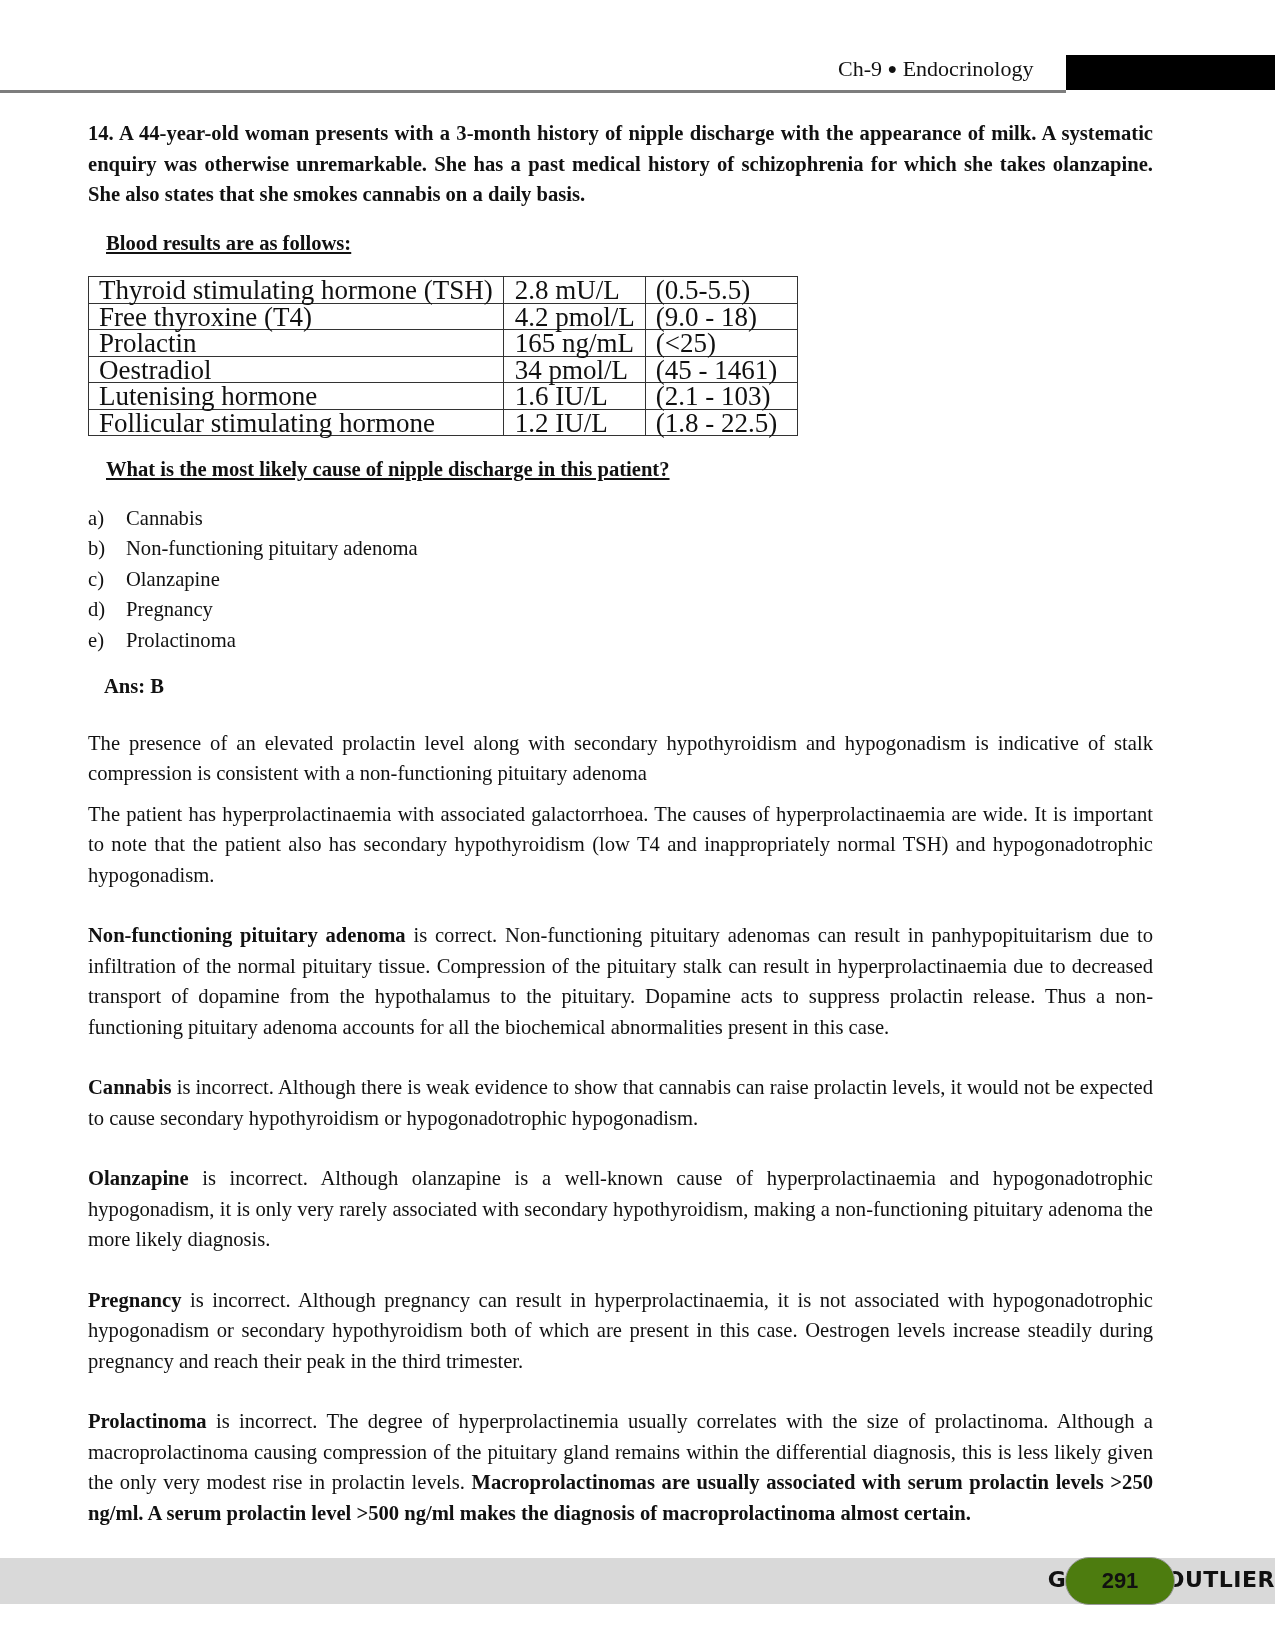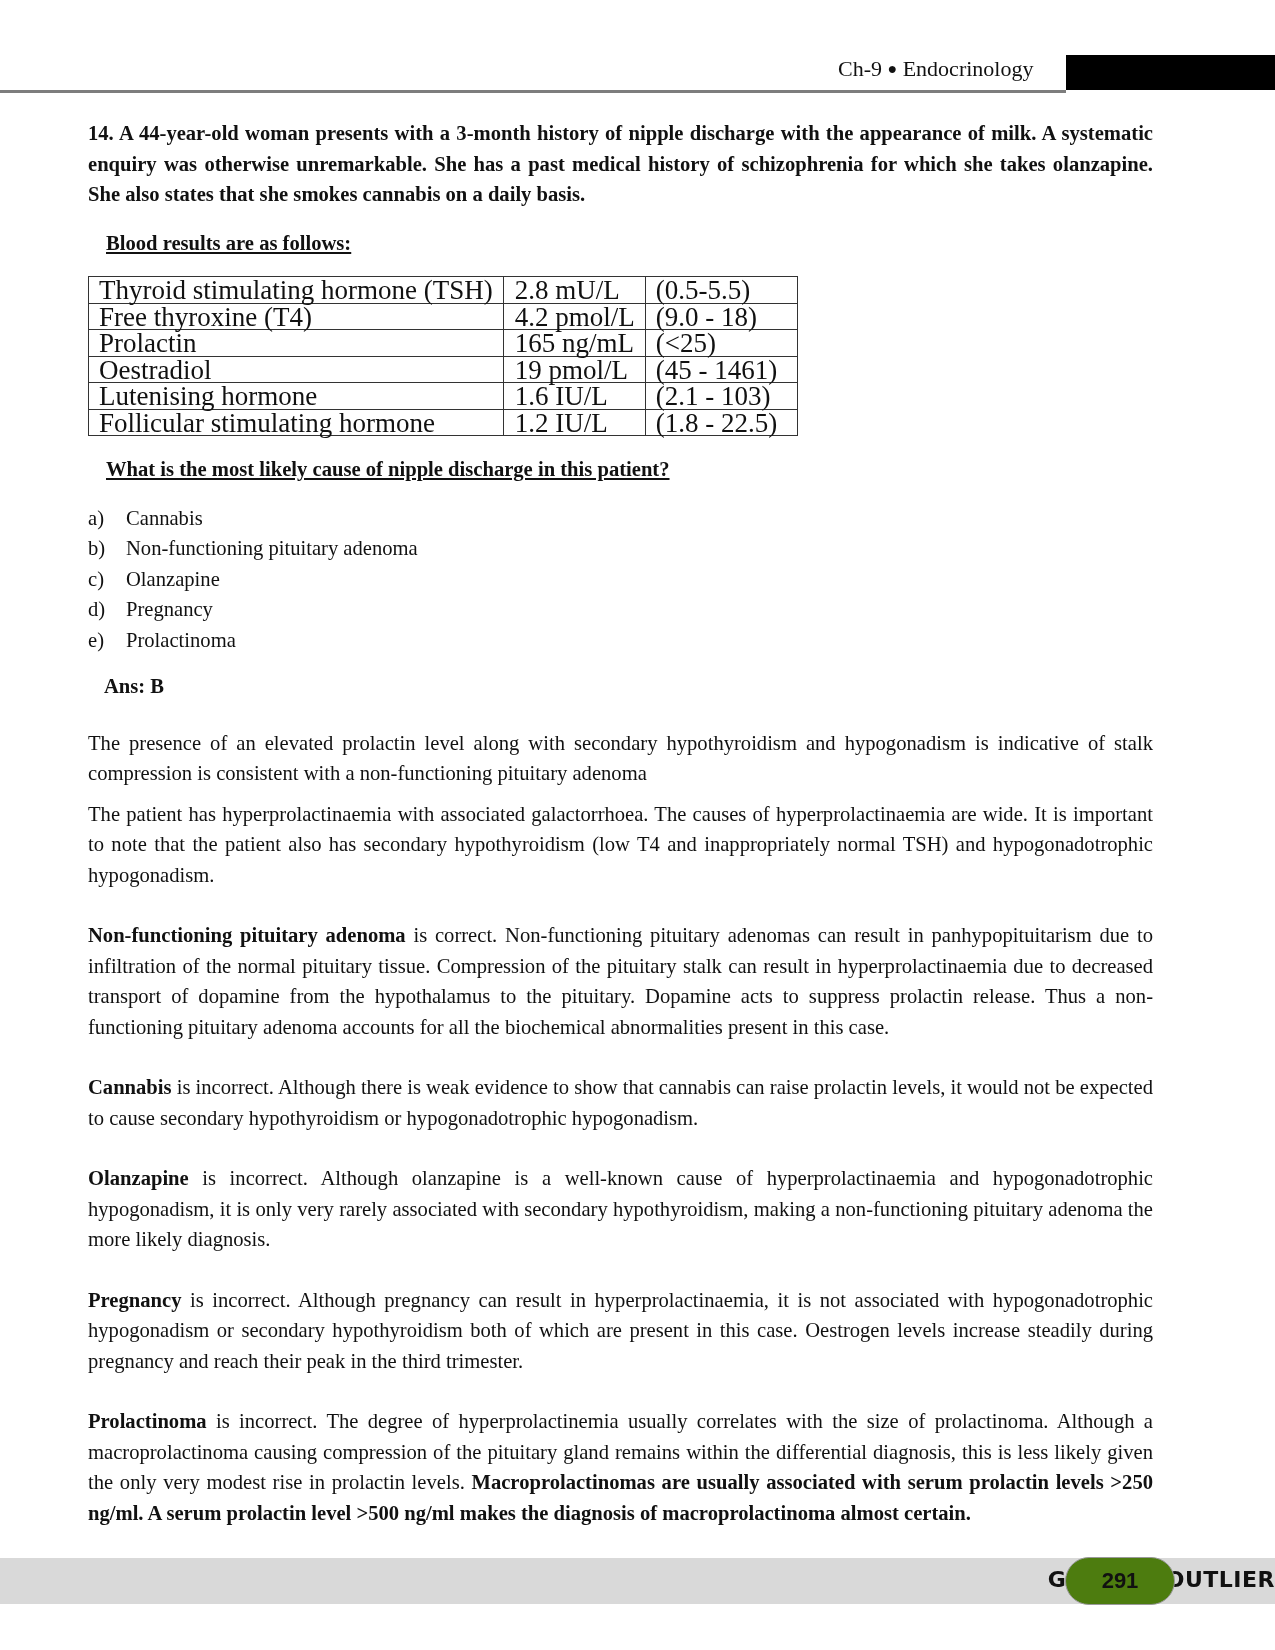--- a/index.html
+++ b/index.html
@@ -59,21 +59,21 @@
           <td class="c2">4.2 pmol/L</td>
           <td class="c3">(9.0 - 18)</td>
         </tr>
         <tr>
           <td class="c1">Prolactin</td>
           <td class="c2">165 ng/mL</td>
           <td class="c3">(&lt;25)</td>
         </tr>
         <tr>
           <td class="c1">Oestradiol</td>
-          <td class="c2">19 pmol/L</td>
+          <td class="c2">34 pmol/L</td>
           <td class="c3">(45 - 1461)</td>
         </tr>
         <tr>
           <td class="c1">Lutenising hormone</td>
           <td class="c2">1.6 IU/L</td>
           <td class="c3">(2.1 - 103)</td>
         </tr>
         <tr>
           <td class="c1">Follicular stimulating hormone</td>
           <td class="c2">1.2 IU/L</td>

